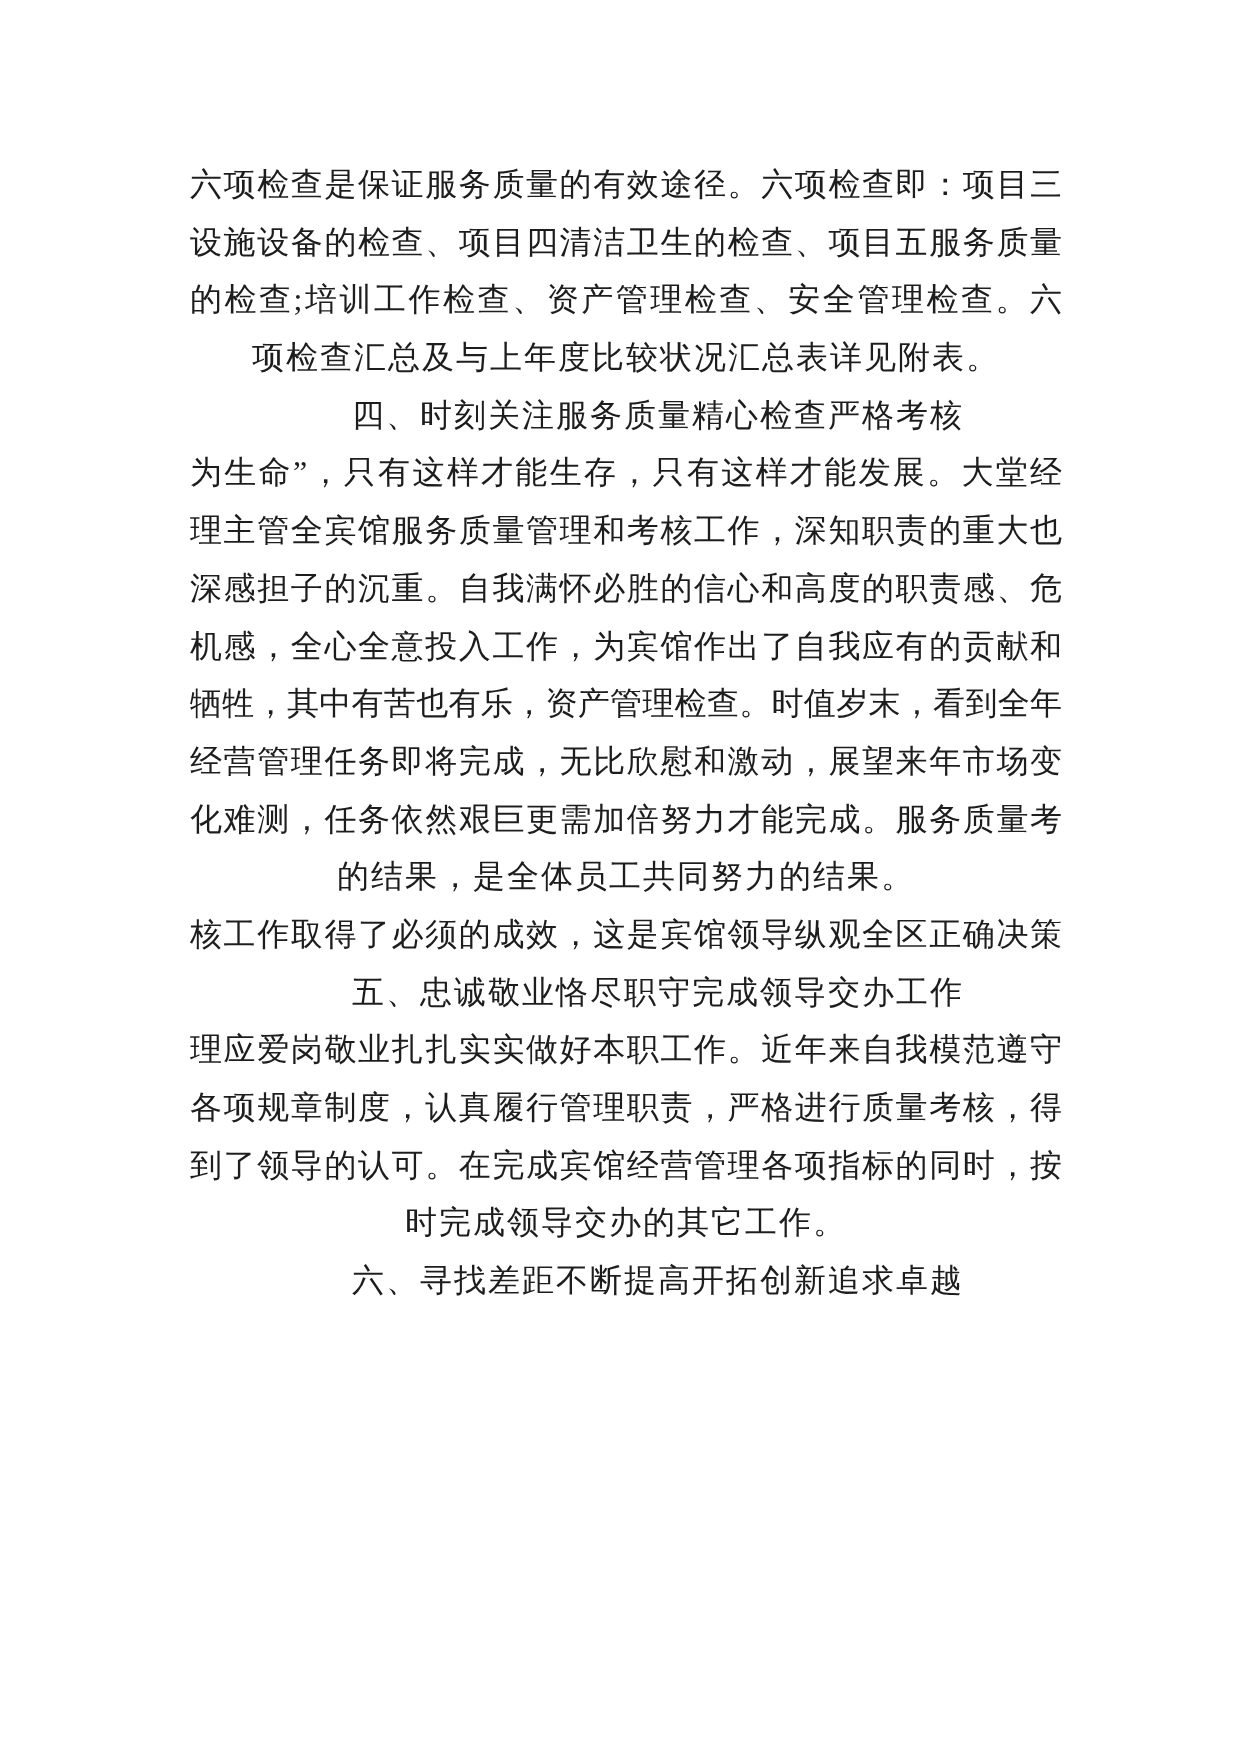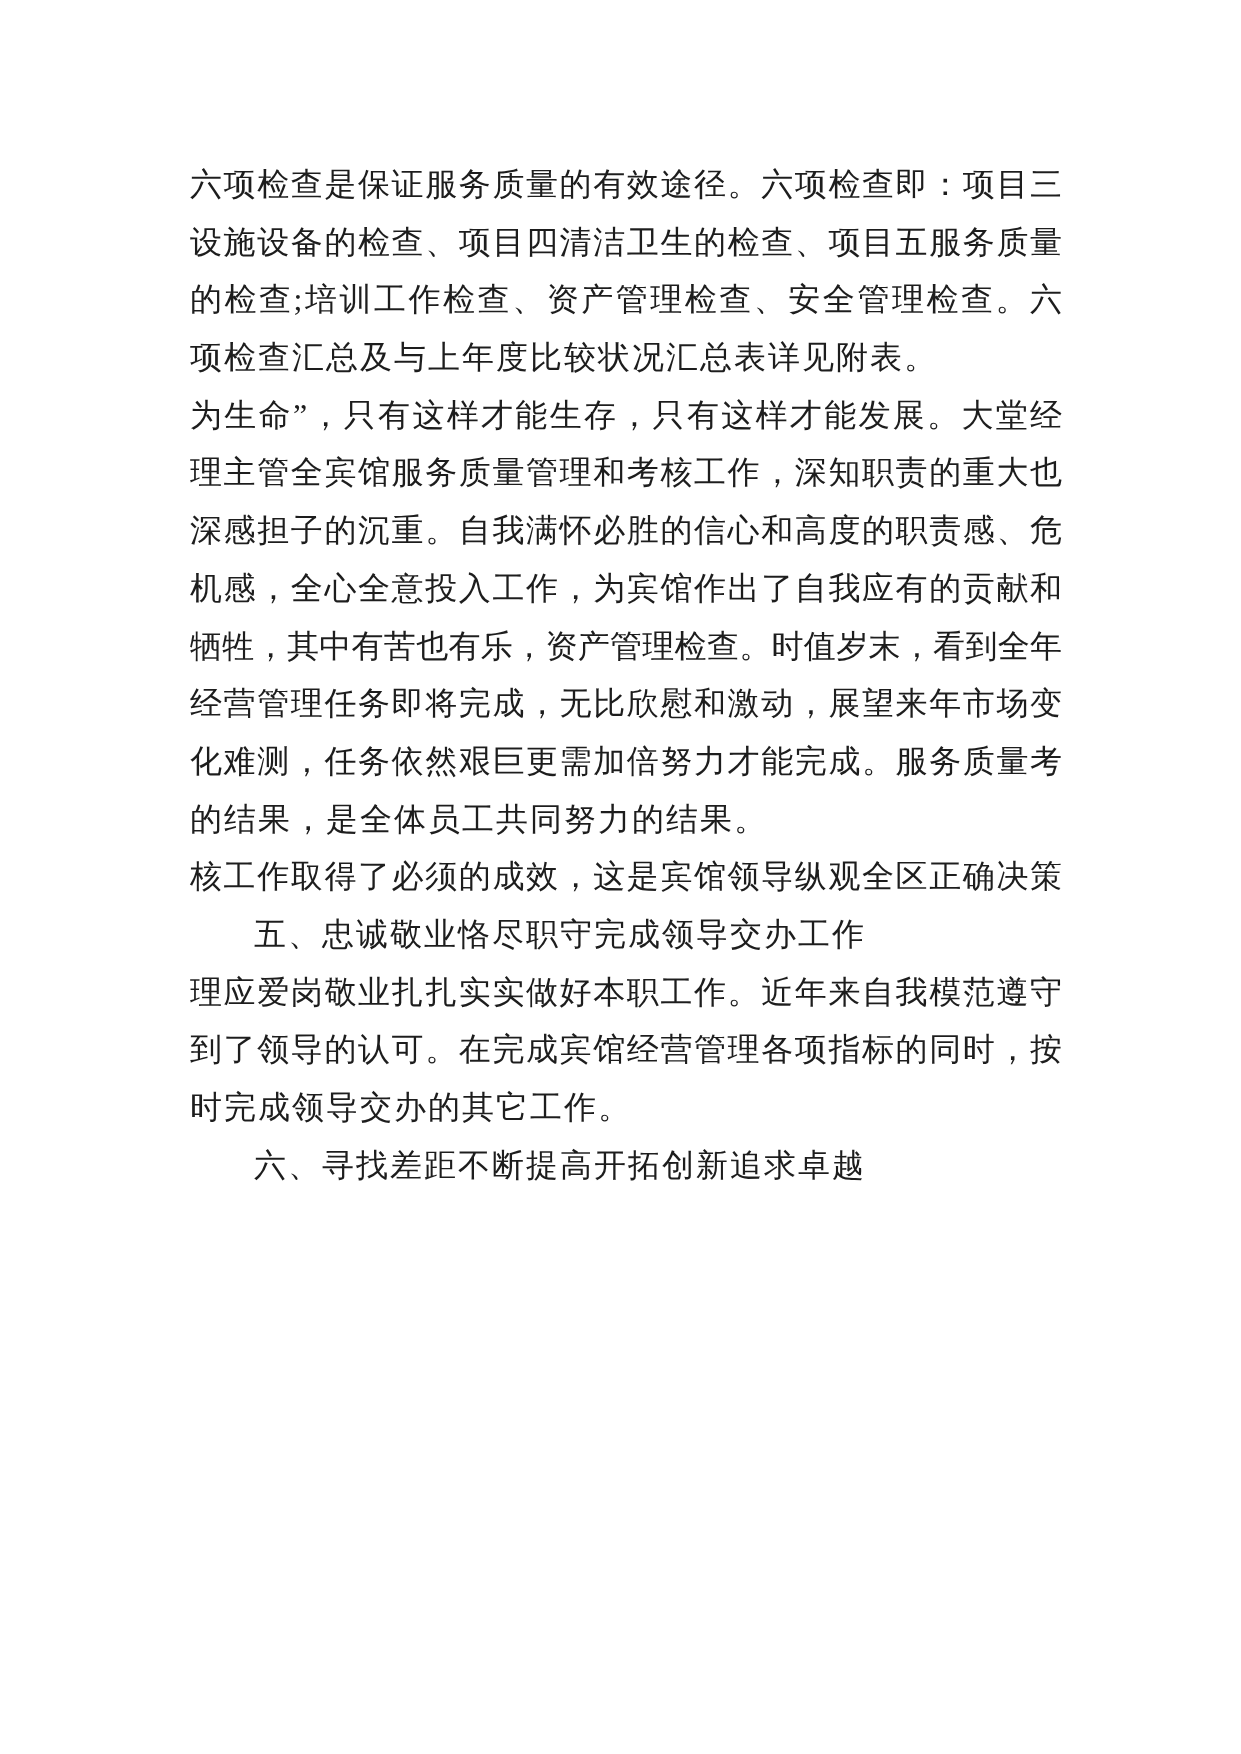--- a/index.html
+++ b/index.html
@@ -20,48 +20,50 @@
   }
   .line {
     box-sizing: border-box;
     width: 100%;
     height: 57.7px;
     line-height: 57.7px;
     font-size: 32px;
     font-weight: 400;
     letter-spacing: 2px;
     white-space: nowrap;
-    text-align: left;
+    text-align: center;
   }
   .fill {
     letter-spacing: 0;
     text-align: justify;
     text-align-last: justify;
   }
   .indent {
     padding-left: 64px;
   }
 </style>
 </head>
 <body>
 
 <div class="page">
   <div class="content">
     <div class="line fill">六项检查是保证服务质量的有效途径。六项检查即：项目三</div>
     <div class="line fill">设施设备的检查、项目四清洁卫生的检查、项目五服务质量</div>
     <div class="line fill">的检查;培训工作检查、资产管理检查、安全管理检查。六</div>
     <div class="line">项检查汇总及与上年度比较状况汇总表详见附表。</div>
+    <div class="line indent">四、时刻关注服务质量精心检查严格考核</div>
     <div class="line fill">为生命”，只有这样才能生存，只有这样才能发展。大堂经</div>
     <div class="line fill">理主管全宾馆服务质量管理和考核工作，深知职责的重大也</div>
     <div class="line fill">深感担子的沉重。自我满怀必胜的信心和高度的职责感、危</div>
     <div class="line fill">机感，全心全意投入工作，为宾馆作出了自我应有的贡献和</div>
     <div class="line fill">牺牲，其中有苦也有乐，资产管理检查。时值岁末，看到全年</div>
     <div class="line fill">经营管理任务即将完成，无比欣慰和激动，展望来年市场变</div>
     <div class="line fill">化难测，任务依然艰巨更需加倍努力才能完成。服务质量考</div>
     <div class="line">的结果，是全体员工共同努力的结果。</div>
     <div class="line fill">核工作取得了必须的成效，这是宾馆领导纵观全区正确决策</div>
     <div class="line indent">五、忠诚敬业恪尽职守完成领导交办工作</div>
     <div class="line fill">理应爱岗敬业扎扎实实做好本职工作。近年来自我模范遵守</div>
+    <div class="line fill">各项规章制度，认真履行管理职责，严格进行质量考核，得</div>
     <div class="line fill">到了领导的认可。在完成宾馆经营管理各项指标的同时，按</div>
     <div class="line">时完成领导交办的其它工作。</div>
     <div class="line indent">六、寻找差距不断提高开拓创新追求卓越</div>
   </div>
 </div>
 
 </body></html>

